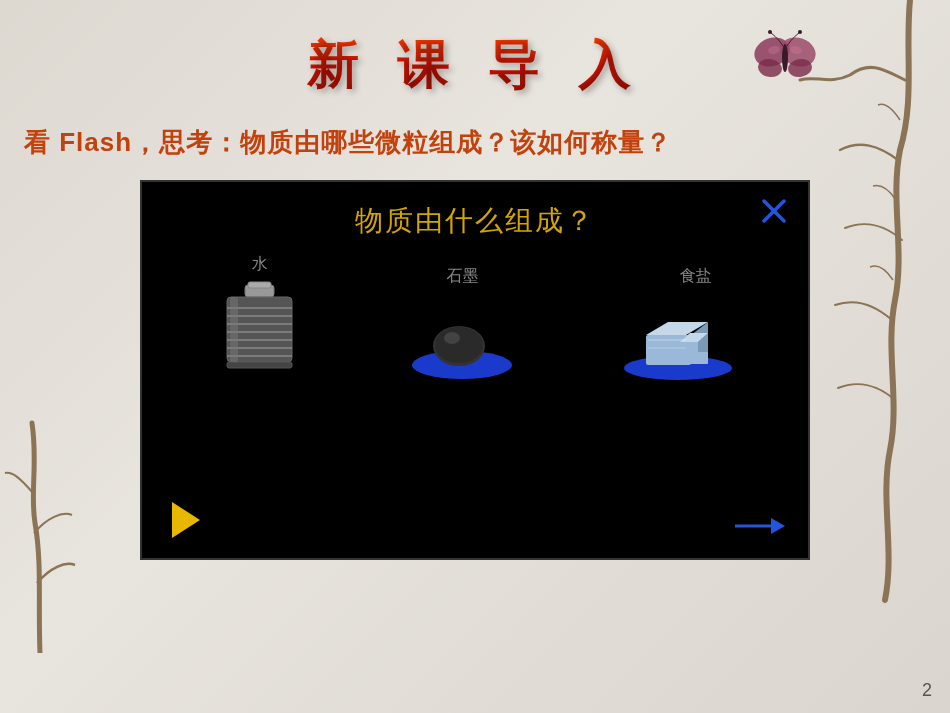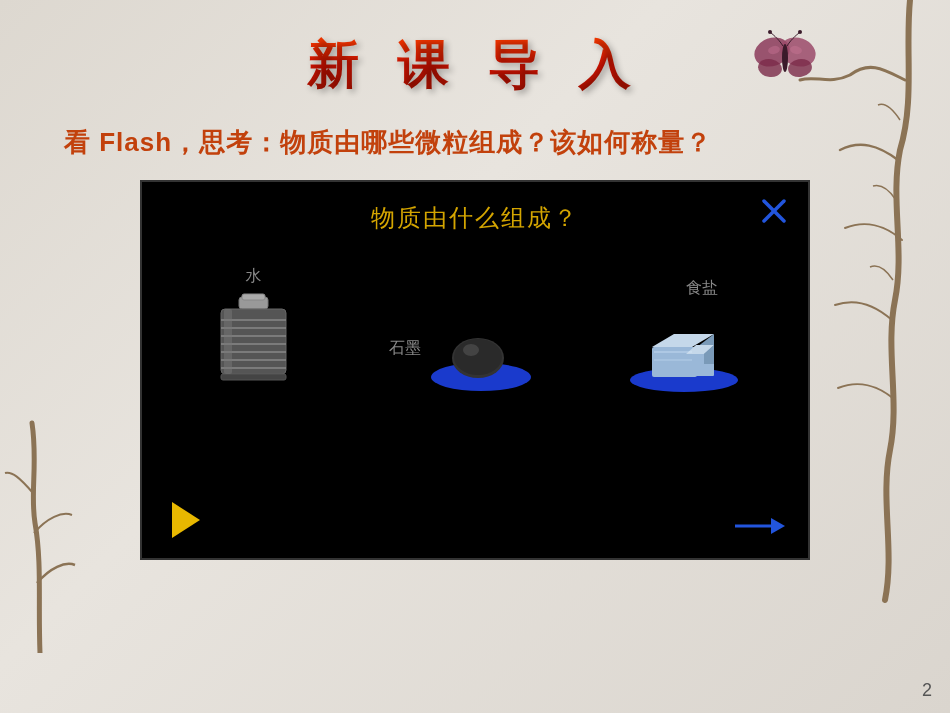--- a/index.html
+++ b/index.html
@@ -23,21 +23,21 @@
         linear-gradient(135deg, #ddd8d0 0%, #e8e4de 40%, #dad5ce 100%);
       z-index: 0;
     }
 
     
     .content {
       position: relative;
       z-index: 2;
       width: 100%;
       height: 100%;
-      padding: 20px 64px;
+      padding: 20px 24px;
     }
 
     
     .title {
       text-align: center;
       margin-top: 10px;
       margin-bottom: 25px;
     }
 
     .title-text {
@@ -80,22 +80,22 @@
       flex: 1;
       position: relative;
       padding: 20px;
       min-height: 340px;
     }
 
     
     .flash-title-cn {
       text-align: center;
       color: #d4a500;
-      font-size: 24px;
-      margin-bottom: 32px;
+      font-size: 28px;
+      margin-bottom: 14px;
       font-family: "SimHei", sans-serif;
       letter-spacing: 2px;
     }
 
     
     .items-row {
       display: flex;
       justify-content: space-around;
       align-items: flex-end;
       margin-top: 10px;
@@ -111,21 +111,21 @@
 
     .water-label {
       color: #888;
       font-size: 16px;
       font-family: "SimHei", sans-serif;
     }
 
     
     .stone-item {
       display: flex;
-      flex-direction: row;
+      flex-direction: column;
       align-items: center;
       gap: 5px;
     }
 
     .stone-label {
       color: #888;
       font-size: 16px;
       font-family: "SimHei", sans-serif;
       margin-bottom: 8px;
     }

